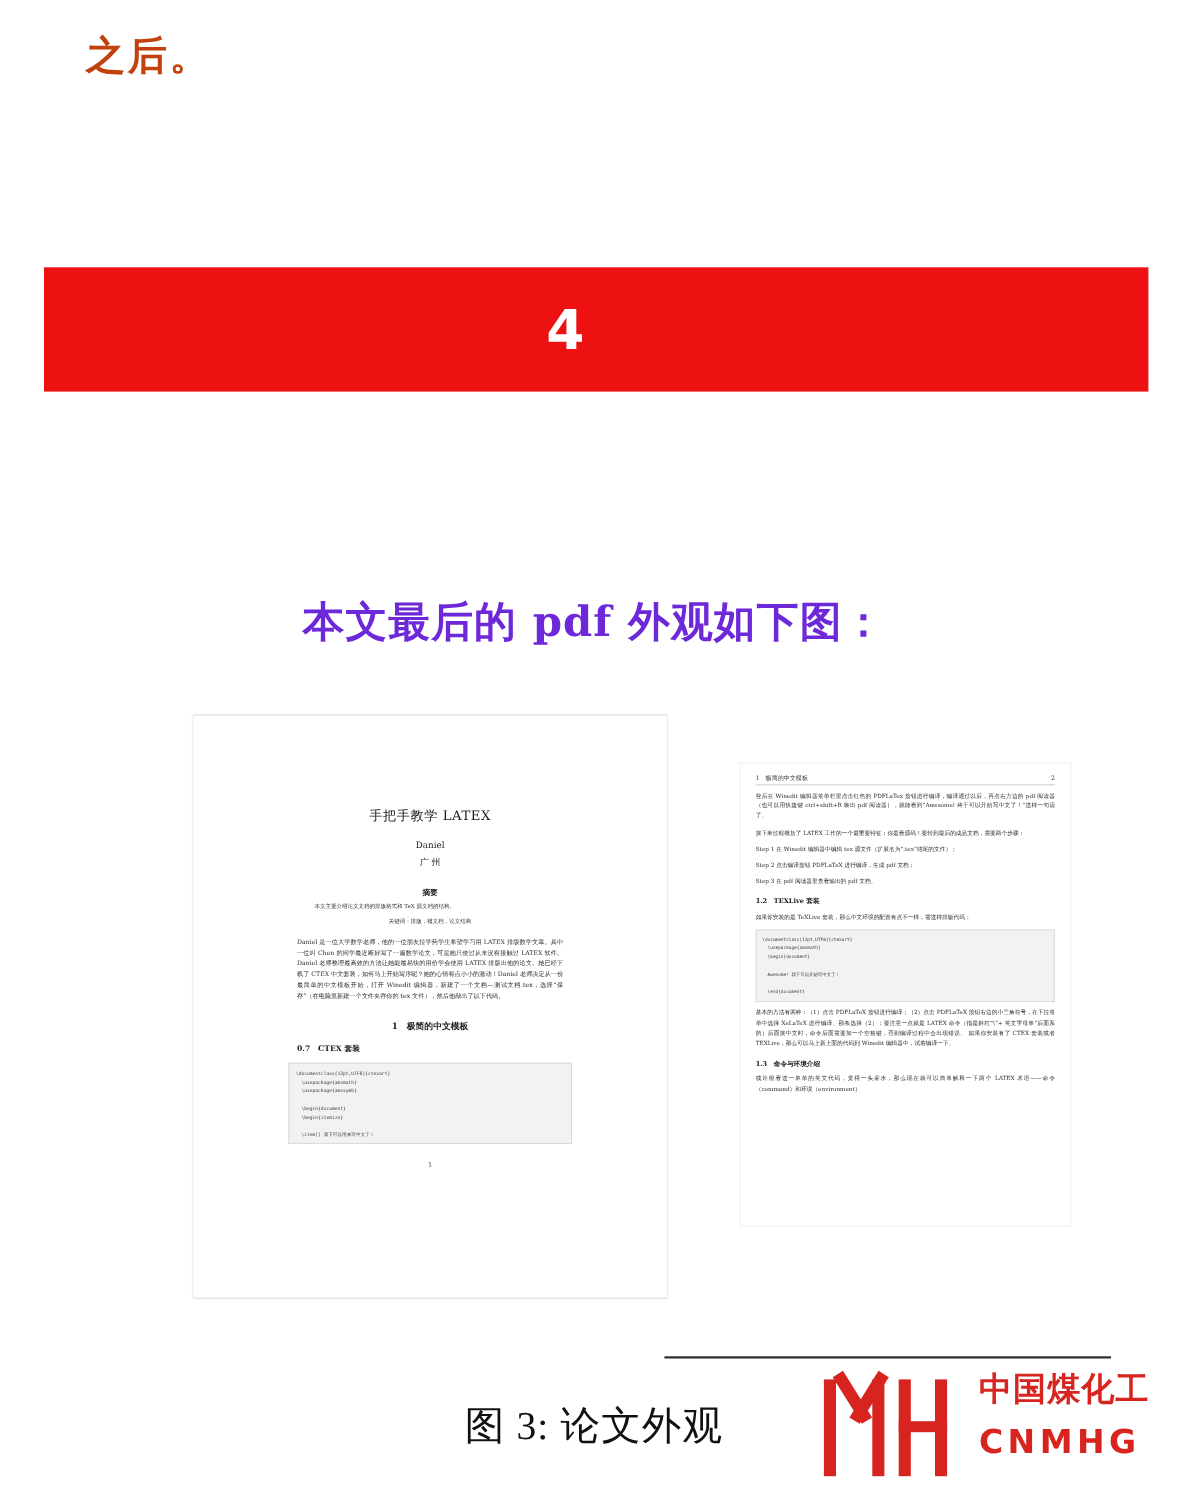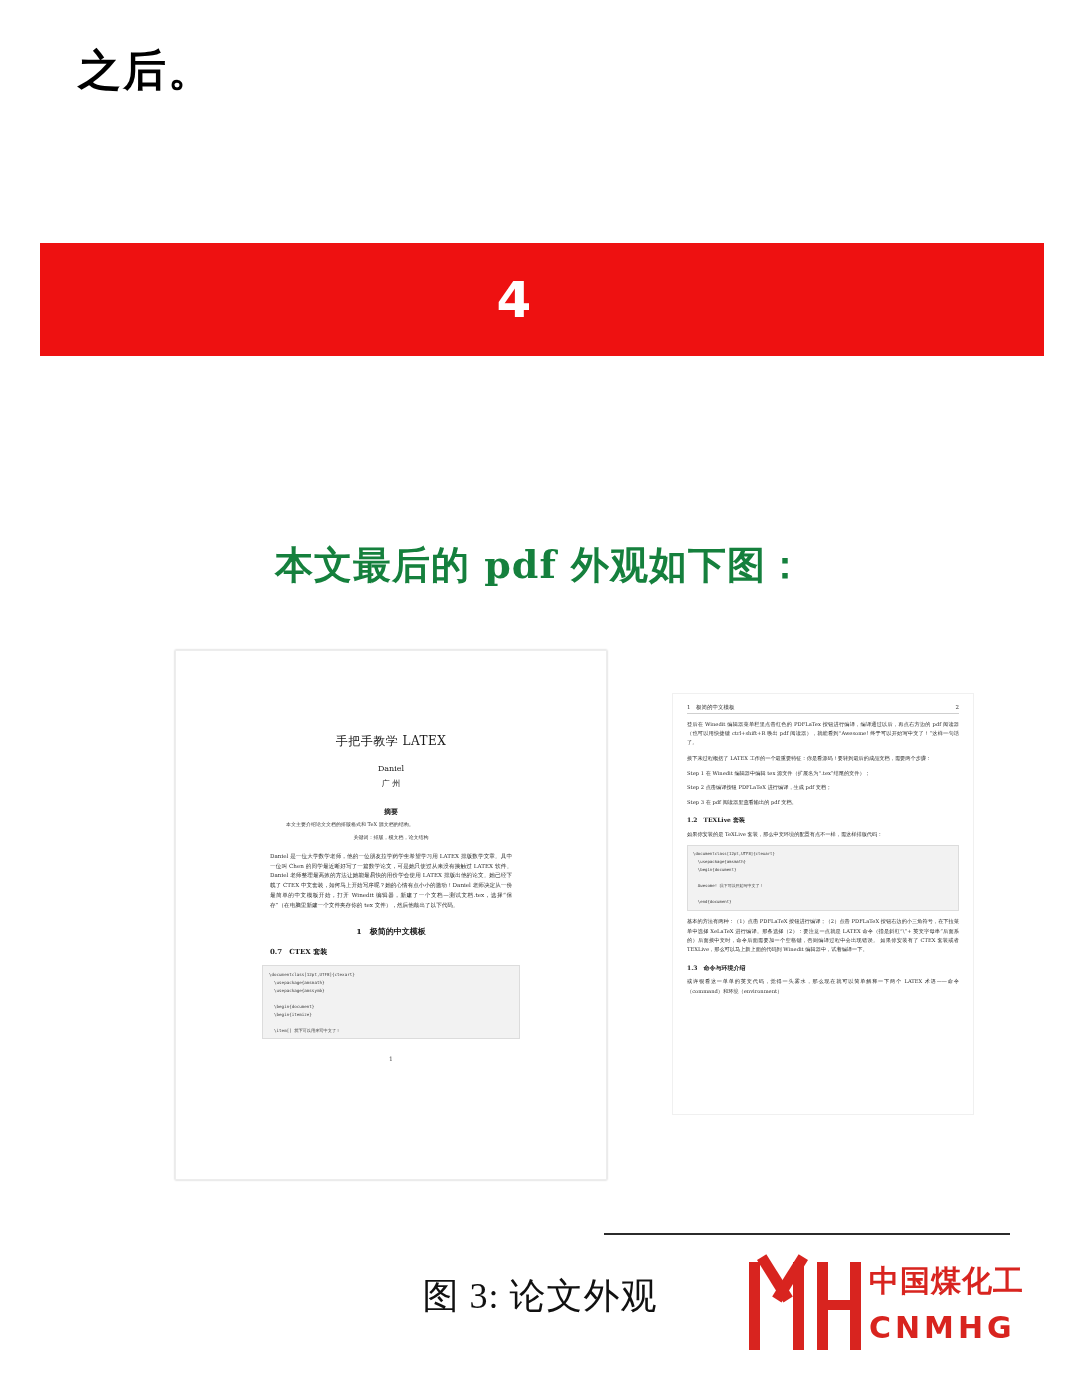--- a/index.html
+++ b/index.html
@@ -13,26 +13,26 @@
     position: relative;
     font-family: "Liberation Serif", serif;
     color: #111111;
     overflow: hidden;
   }
 
   
   .orphan-line {
     position: absolute;
     left: 78px;
-    top: 42px;
+    top: 27px;
     font-family: "DejaVu Sans", sans-serif;
     font-weight: 700;
-    font-size: 43px;
+    font-size: 36px;
     letter-spacing: 2px;
-    color: #000000;
+    color: #c2410c;
   }
 
   
   .section-banner {
     position: absolute;
     left: 40px;
     top: 243px;
     width: 1004px;
     height: 113px;
     background: #ee1111;
@@ -56,21 +56,21 @@
   
   .lead-text {
     position: absolute;
     left: 0;
     top: 540px;
     width: 1080px;
     text-align: center;
     font-family: "DejaVu Serif", serif;
     font-size: 38px;
     font-weight: 600;
-    color: #15803d;
+    color: #6d28d9;
     letter-spacing: 1px;
   }
 
   
   .figure-area {
     position: absolute;
     left: 0;
     top: 645px;
     width: 1080px;
     height: 540px;
@@ -256,22 +256,22 @@
   }
 
   
   .watermark {
     position: absolute;
     left: 745px;
     top: 1248px;
     width: 300px;
     height: 112px;
     display: flex;
-    align-items: center;
-    gap: 4px;
+    align-items: flex-start;
+    gap: 25px;
   }
   .wm-mark {
     width: 120px;
     height: 96px;
     position: relative;
     flex: 0 0 auto;
   }
   .wm-mark .bar {
     position: absolute;
     background: #d8241f;

